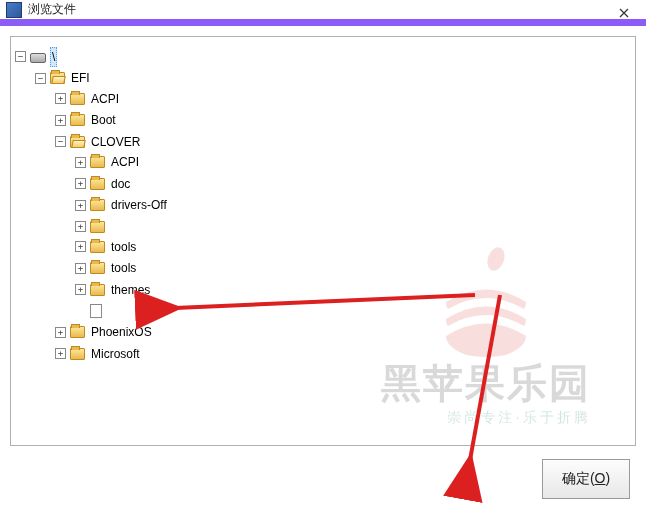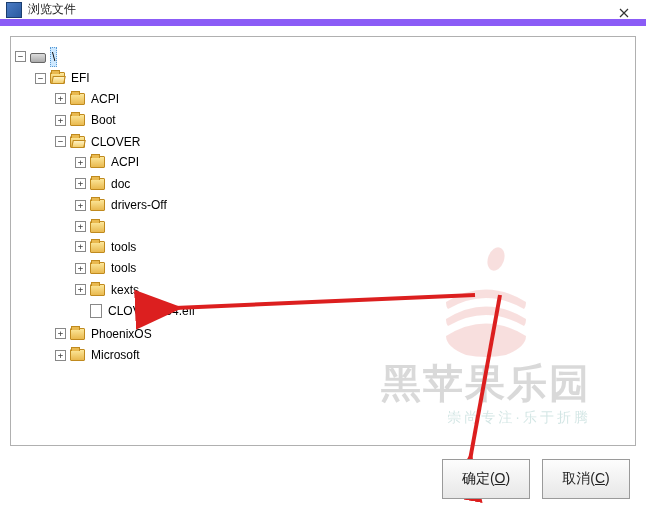--- a/index.html
+++ b/index.html
@@ -194,26 +194,25 @@
                   <span class="label">tools</span>
                 </span></li>
                 <li><span class="row">
                   <span class="expander">+</span>
                   <span class="ico folder"></span>
                   <span class="label">tools</span>
                 </span></li>
                 <li><span class="row">
                   <span class="expander">+</span>
                   <span class="ico folder"></span>
-                  <span class="label">kexts</span>
+                  <span class="label">themes</span>
                 </span></li>
                 <li><span class="row">
                   <span class="expander none">.</span>
                   <span class="ico file"></span>
-                  <span class="label">CLOVERX64.efi</span>
                 </span></li>
               </ul>
             </li>
             <li>
               <span class="row">
                 <span class="expander">+</span>
                 <span class="ico folder"></span>
                 <span class="label">PhoenixOS</span>
               </span>
             </li>
@@ -264,16 +263,13 @@
         </marker>
       </defs>
     <line x1="50" y1="5" x2="20" y2="170" stroke="#dc1f1f" stroke-width="4" marker-end="url(#ah2)"></line>
   </svg>
 </div>
 
 <div class="btnbar">
   <button class="btn">
     <span>确定(</span><span class="ul">O</span><span>)</span>
   </button>
-  <button class="btn">
-    <span>取消(</span><span class="ul">C</span><span>)</span>
-  </button>
 </div>
 
 </body></html>

